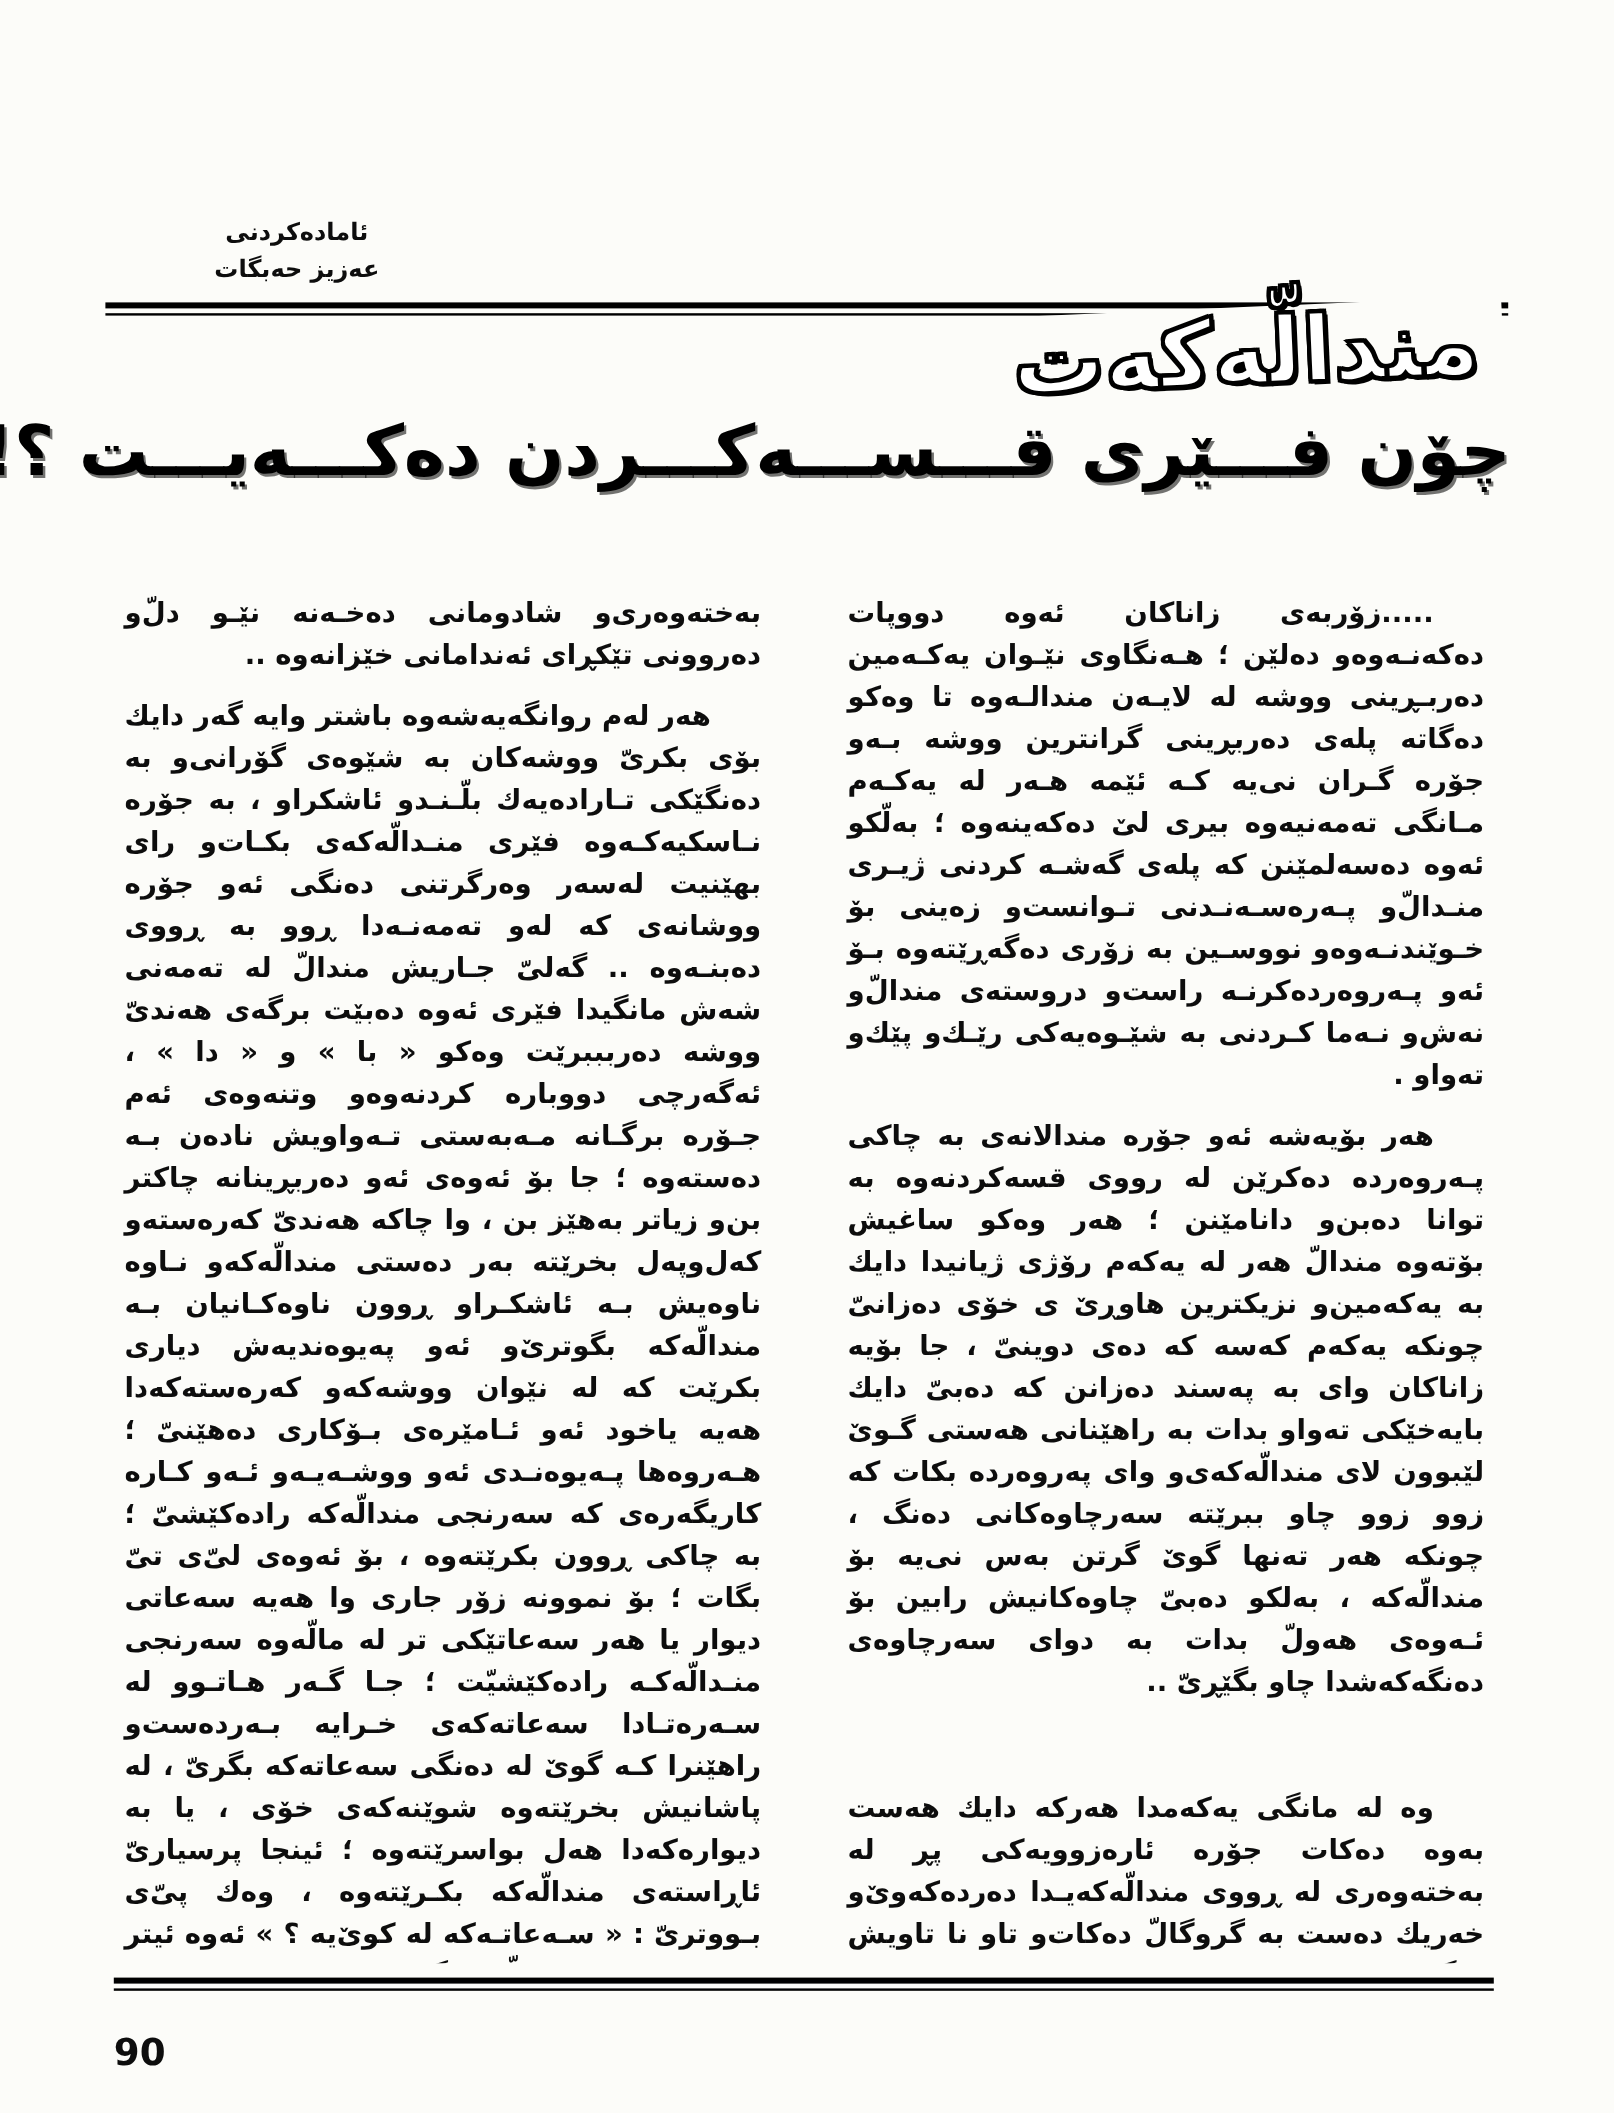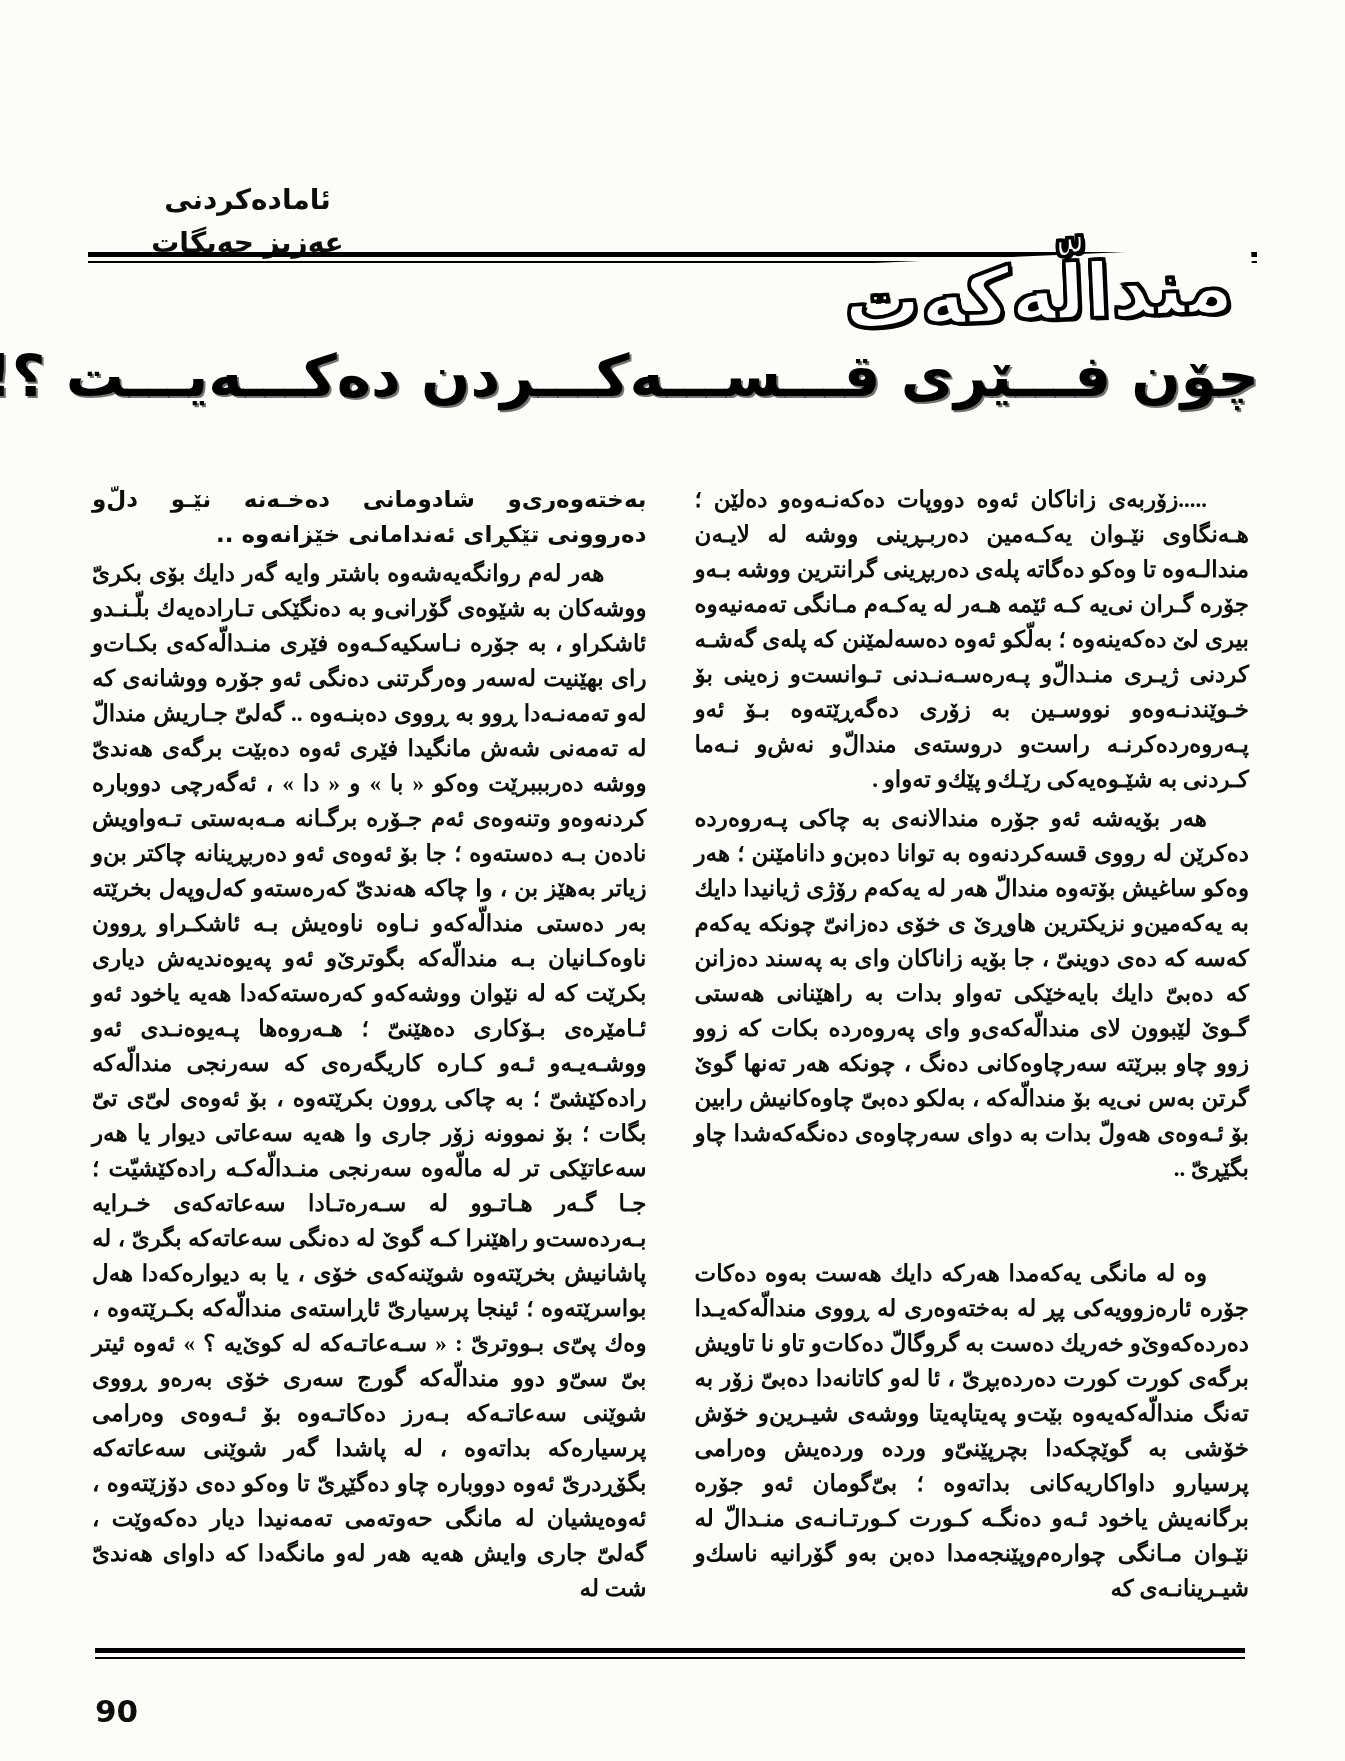--- a/index.html
+++ b/index.html
@@ -8,21 +8,21 @@
     width:1345px;height:1761px;
     margin:0 auto;
     background:#fcfcf9;
     color:#0d0d0d;
     font-family:"DejaVu Sans","Liberation Sans",sans-serif;
     direction:rtl;
     overflow:hidden;
   }
   .byline{
     position:absolute;left:150px;top:178px;width:195px;
-    text-align:center;font-size:28px;font-weight:bold;line-height:1.55;
+    text-align:center;font-size:20px;font-weight:bold;line-height:1.55;
   }
   .rule{
     position:absolute;height:4px;
     border-top:5px solid #000;border-bottom:2px solid #000;
   }
   .rule.top{left:88px;width:1169px;top:252px;}
   .rule.bottom{left:95px;width:1150px;top:1648px;}
   .masthead{
     position:absolute;right:92px;top:256px;
     padding:0 20px 6px 26px;
@@ -49,22 +49,22 @@
     position:absolute;top:478px;right:92px;
     width:1165px;height:1158px;
     display:flex;gap:40px;
     overflow:hidden;
   }
   .col{
     flex:1 1 0;
     font-size:23px;line-height:35px;font-weight:600;
     text-align:justify;
   }
-  .col p{margin:4px;}
-  .col p.indent{text-indent:42px;font-family:Liberation Serif, serif;}
+  .col p{margin:16px;}
+  .col p.indent{text-indent:42px;}
   .col p.gap-before{margin-top:70px;}
   .page-number{
     position:absolute;left:95px;bottom:32px;
     font-size:31px;font-weight:bold;
     direction:ltr;
     text-align:right;
   }
   
   .page-number{left:auto;right:aupx;}
 </style>

